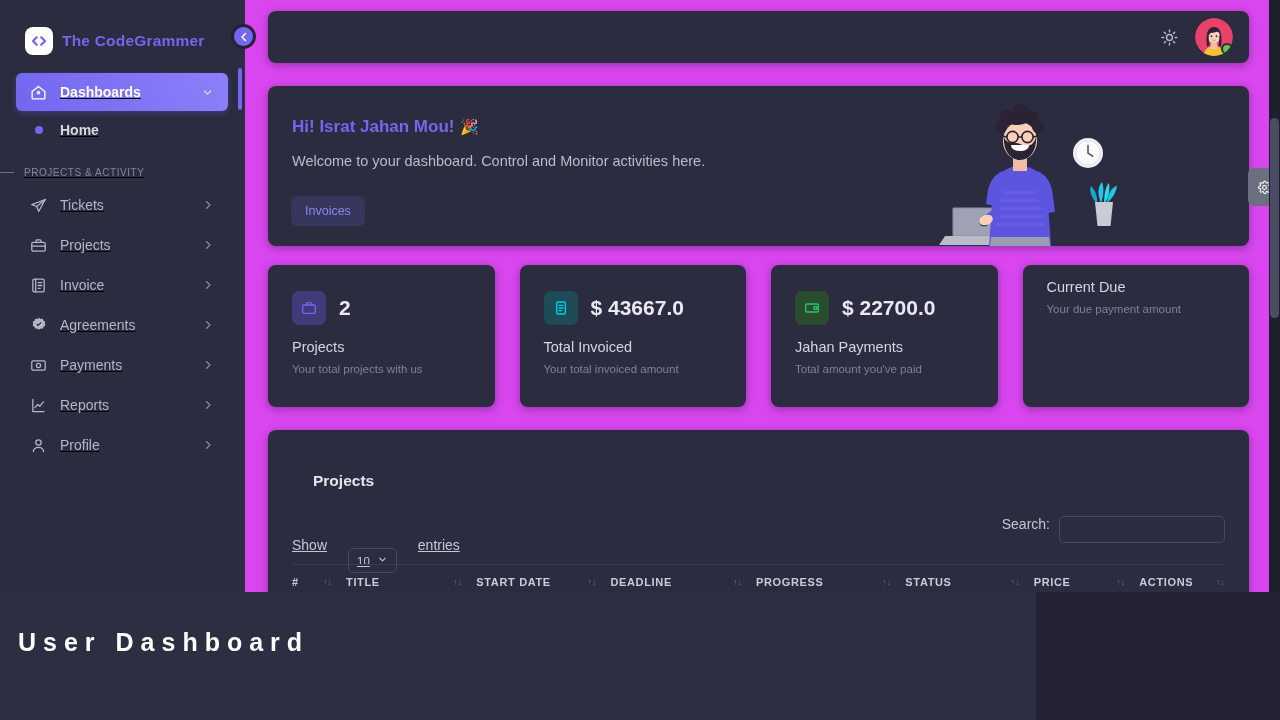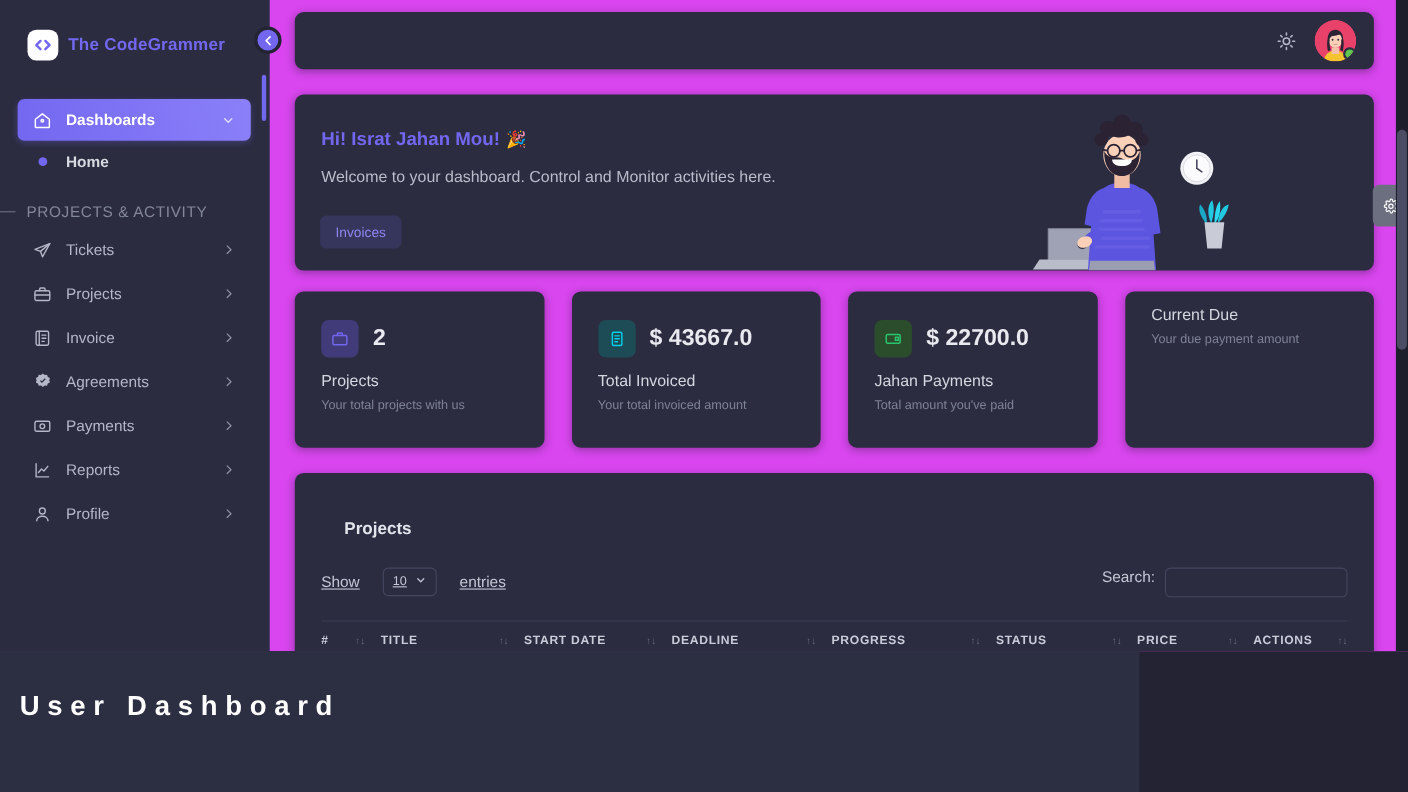--- a/index.html
+++ b/index.html
@@ -41,21 +41,21 @@
     letter-spacing: .2px; white-space: nowrap;
   }
   .collapse-btn {
     position: absolute; left: 231px; top: 24px;
     width: 25px; height: 25px; border-radius: 50%;
     background: #7367f0; border: 3px solid #232333;
     display: flex; align-items: center; justify-content: center;
     color: #fff; cursor: pointer;
   }
 
-  .nav { margin-top: 30px; }
+  .nav { margin-top: 13px; text-decoration: underline; }
   .nav-item {
     position: relative; display: flex; align-items: center;
     height: 38px; margin: 2px 16px; padding: 0 14px;
     border-radius: 6px; color: #b4b7c6; font-size: 14px; cursor: pointer;
     white-space: nowrap;
   }
   .nav-item .ico {
     width: 22px; flex: 0 0 22px; display: flex; align-items: center;
     color: #b4b7c6;
   }
@@ -74,21 +74,21 @@
     color: #d8dae2; font-size: 14px; font-weight: bold; cursor: pointer;
   }
   .nav-sub .dot {
     width: 8px; height: 8px; border-radius: 50%; background: #7367f0;
     margin-left: 5px; margin-right: 17px; flex: 0 0 8px;
   }
 
   .nav-header {
     display: flex; align-items: center; gap: 10px;
     margin: 20px 0 8px 16px; color: #83879a;
-    font-size: 14px; letter-spacing: .55px; text-transform: uppercase;
+    font-size: 10px; letter-spacing: .55px; text-transform: uppercase;
   }
   .nav-header .dash {
     width: 14px; height: 1px; background: #6d7186; display: block;
     margin-left: -16px;
   }
 
   .sb-scroll {
     position: absolute; right: 2px; top: 68px;
     width: 4px; height: 42px; border-radius: 3px; background: #7367f0;
   }
@@ -170,21 +170,21 @@
   .tbl-controls {
     position: absolute; left: 24px; right: 24px; top: 86px; height: 34px;
   }
   .show-entries {
     position: absolute; left: 0; top: 0; display: flex; align-items: center; gap: 21px;
     font-size: 14px; color: #c4c7d4; text-decoration: underline;
   }
   .entries-select {
     display: flex; align-items: center; gap: 7px;
     background: transparent; border: 1px solid #44475e; border-radius: 5px;
-    padding: 5px 8px; font-size: 11.5px; color: #c4c7d4; cursor: pointer;
+    padding: 5px 8px; font-size: 11.5px; color: #c4c7d4; cursor: pointer; margin-top: 32px;
   }
   .search-wrap {
     position: absolute; right: 0; top: 0;
     display: flex; align-items: flex-start; gap: 9px;
     font-size: 14px; color: #c4c7d4;
   }
   .search-input {
     width: 166px; height: 27px;
     background: transparent; border: 1px solid #44475e; border-radius: 5px;
     color: #e3e5ec; padding: 0 8px; font-size: 12px; outline: none;

